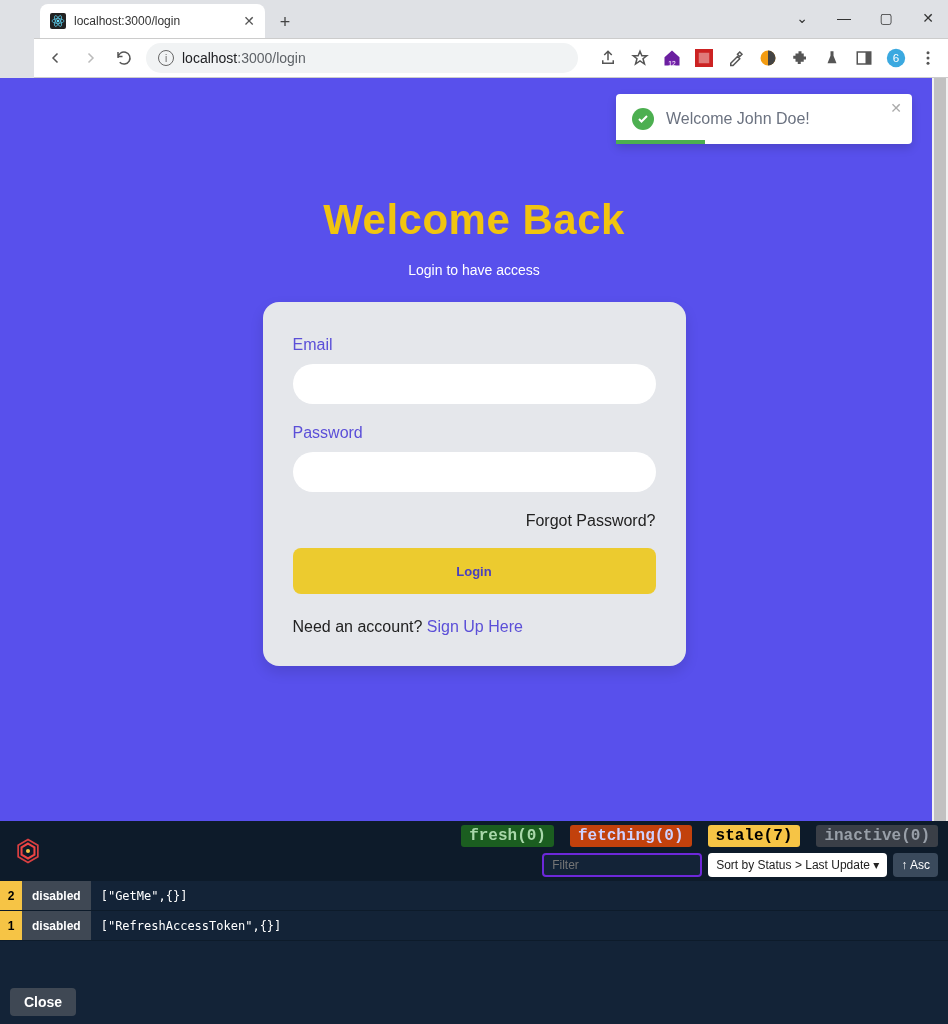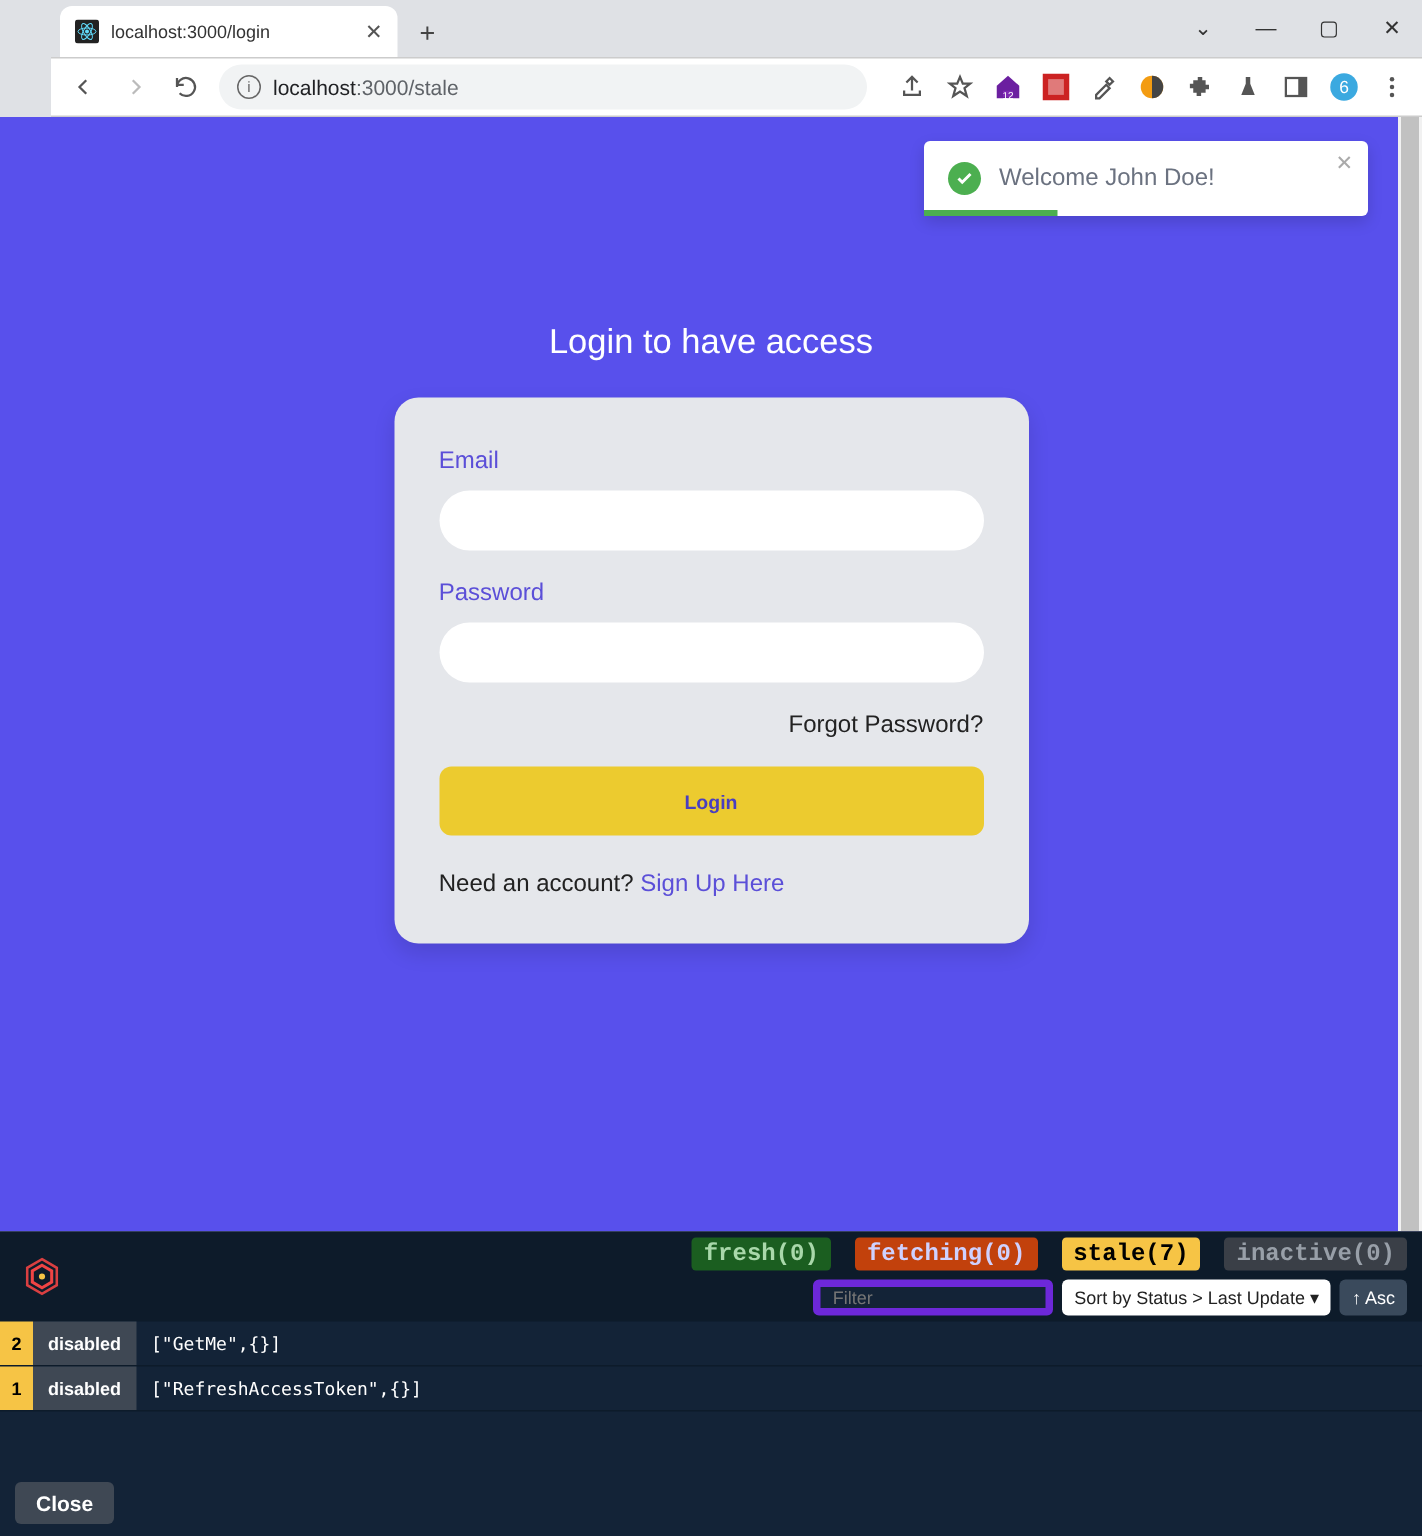--- a/index.html
+++ b/index.html
@@ -131,21 +131,21 @@
     font-family: "Segoe UI", Arial, sans-serif;
   }
   .page-title {
     color:#f1c40f;
     font-size:42px;
     font-weight:700;
     letter-spacing:0.5px;
   }
   .page-subtitle {
     color:#fff;
-    font-size:23px;
+    font-size:14px;
     margin-top:18px;
   }
   .card {
     margin-top:24px;
     width:423px;
     background:#e5e7eb;
     border-radius:16px;
     padding:34px 30px 30px;
     box-shadow:0 6px 14px rgba(0,0,0,0.12);
   }
@@ -230,21 +230,21 @@
   .pill.fetching { background:#c2410c; color:#cfd1ff; }
   .pill.stale { background:#f6c445; color:#000; }
   .pill.inactive { background:#3a3f47; color:#989fa8; }
   .dt-filters {
     display:flex;
     gap:6px;
   }
   .filter-input {
     width:160px; height:24px;
     background:#132337;
-    border:5px solid #6d28d9;
+    border:2px solid #6d28d9;
     color:#aaa;
     padding:0 8px;
     font-size:12px;
     border-radius:4px;
   }
   .sort-btn {
     height:24px;
     background:#fff;
     color:#222;
     font-size:12px;
@@ -347,21 +347,21 @@
         </svg>
     </span>
     <span class="nav-btn">
       <svg width="18" height="18" viewBox="0 0 24 24">
           <path fill="none" stroke="#555" stroke-width="2" d="M4 12a8 8 0 1 1 2.3 5.6 M4 4v6h6"></path>
         </svg>
     </span>
     <div class="omnibox">
       <span class="info-icon">i</span>
       <span>
-        <span class="url-host">localhost</span><span class="url-path">:3000/stale</span>
+        <span class="url-host">localhost</span><span class="url-path">:3000/login</span>
       </span>
     </div>
     <div class="toolbar-icons">
       <span class="tb-icon">
           <svg width="18" height="18" viewBox="0 0 24 24">
             <path fill="none" stroke="#555" stroke-width="2" d="M12 3v12 M7 8l5-5 5 5 M5 15v4h14v-4"></path>
           </svg>
         </span>
       <span class="tb-icon">
           <svg width="18" height="18" viewBox="0 0 24 24">
@@ -435,20 +435,21 @@
       <svg width="12" height="12" viewBox="0 0 24 24">
           <path fill="none" stroke="#fff" stroke-width="4" d="M4 12l5 5L20 6"></path>
         </svg>
     </span>
     <span class="toast-text">Welcome John Doe!</span>
     <span class="toast-close">✕</span>
     <div class="toast-progress"></div>
   </div>
 
   <div class="login-wrap">
+    <div class="page-title">Welcome Back</div>
     <div class="page-subtitle">Login to have access</div>
 
     <div class="card">
       <div class="group">
         <div class="label">Email</div>
         <input class="field" type="text" style="">
       </div>
       <div class="group">
         <div class="label">Password</div>
         <input class="field" type="password" style="">

